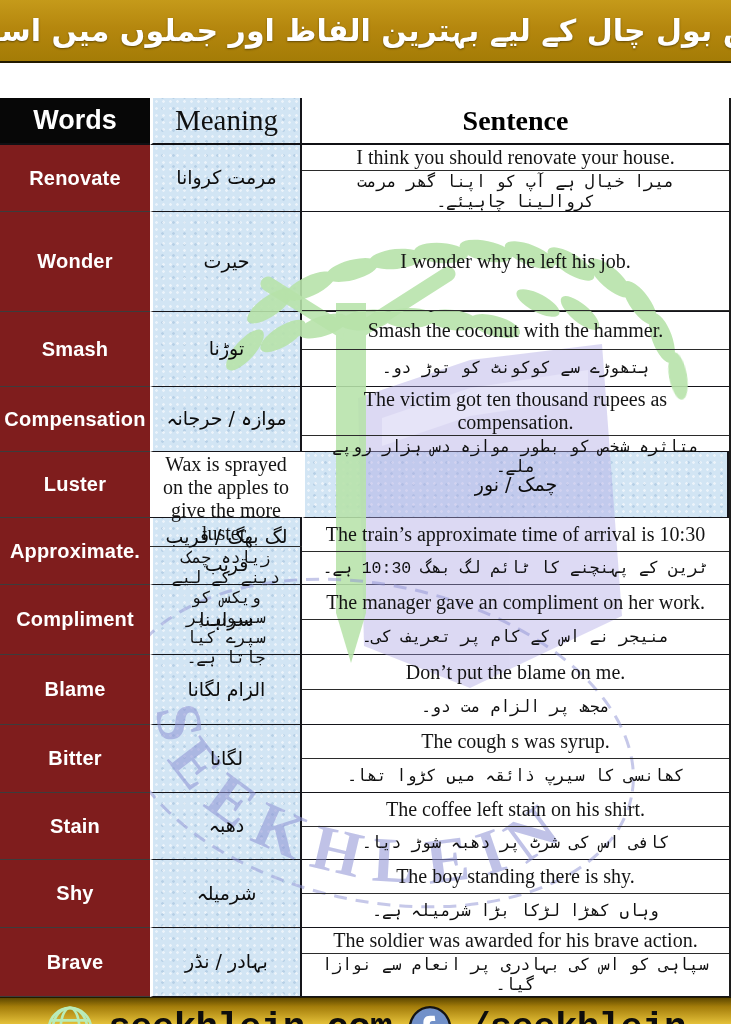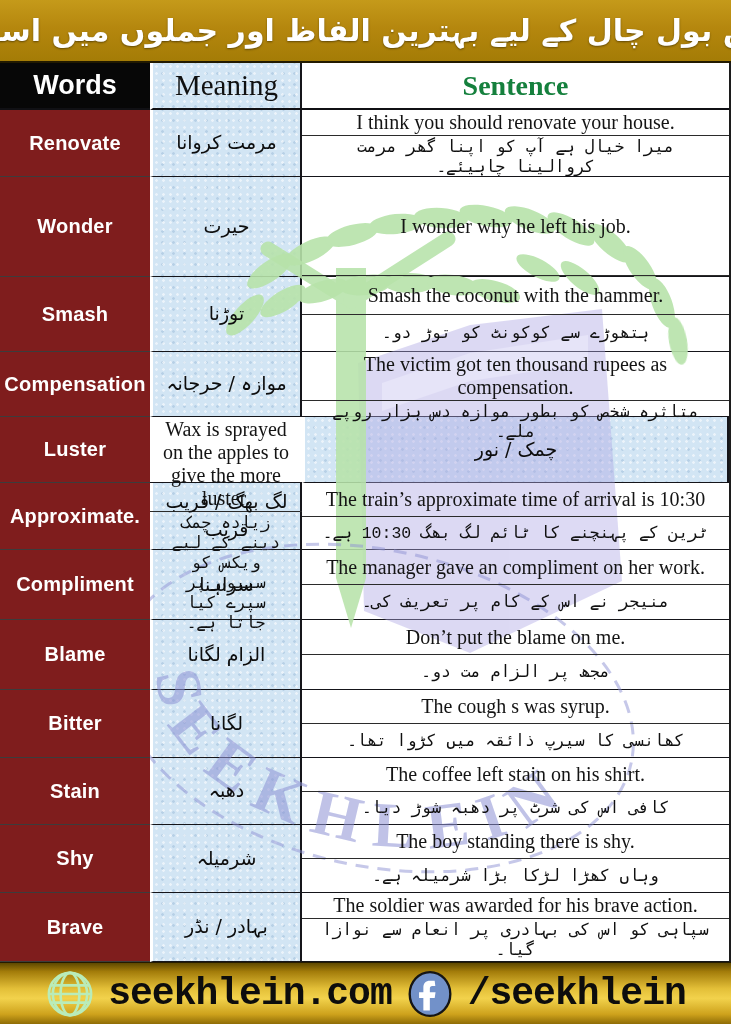--- a/index.html
+++ b/index.html
@@ -25,20 +25,21 @@
 
   
   .vocab-table {
     position:relative; width:731px; height:899px;
     display:grid;
     grid-template-columns:150px 152px 1fr;
     grid-template-rows:47px 67px 100px 75px 65px 66px 67px 70px 70px 68px 67px 68px 69px;
     background:#ffffff;
     border-right:2px solid #1c1c1c;
     overflow:hidden;
+    margin-top:35px;
   }
   .cell { position:relative; display:flex; align-items:center; justify-content:center; }
   .cell > * { position:relative; z-index:3; }
 
   .word-cell {
     background:#7f1d1d;
     border-bottom:1px solid #3c3c3c;
   }
   .word-text {
     color:#ffffff; font-weight:bold; font-size:20px; letter-spacing:.2px;
@@ -70,21 +71,21 @@
   }
 
   .sentence-cell {
     background:transparent;
     border-bottom:1px solid #15151a;
     flex-direction:column; align-items:stretch; justify-content:stretch;
     display:flex;
   }
   .sentence-header { border-bottom:2px solid #101014; background:#ffffff; }
   .sentence-header .hdr {
-    font-family:"Liberation Serif", serif; font-size:28px; font-weight:bold; color:#15803d;
+    font-family:"Liberation Serif", serif; font-size:28px; font-weight:bold; color:#000000;
   }
   .sent-en {
     flex:1.02; display:flex; align-items:center; justify-content:center;
     border-bottom:1px solid #2b2b2b;
     font-family:"Liberation Serif", serif; font-size:20px; color:#141414;
     padding:1px 6px; text-align:center;
   }
   .sent-ur {
     flex:1; display:flex; align-items:center; justify-content:center;
     font-family:Liberation Mono, monospace; font-size:16.5px; color:#101010;

